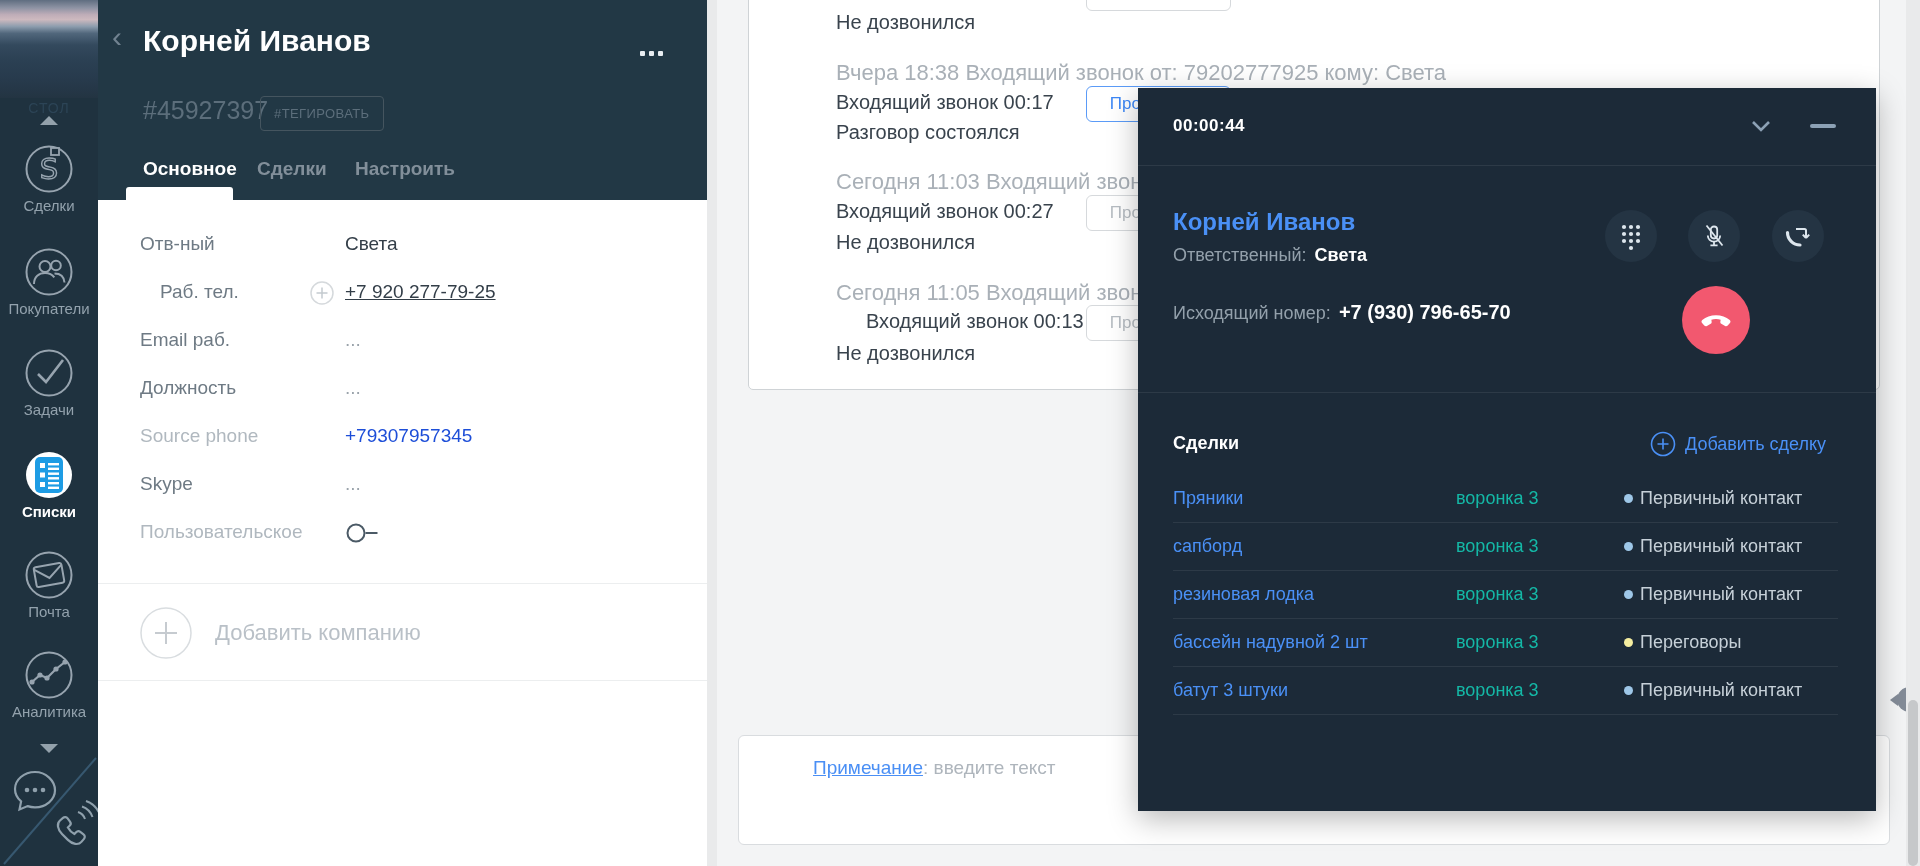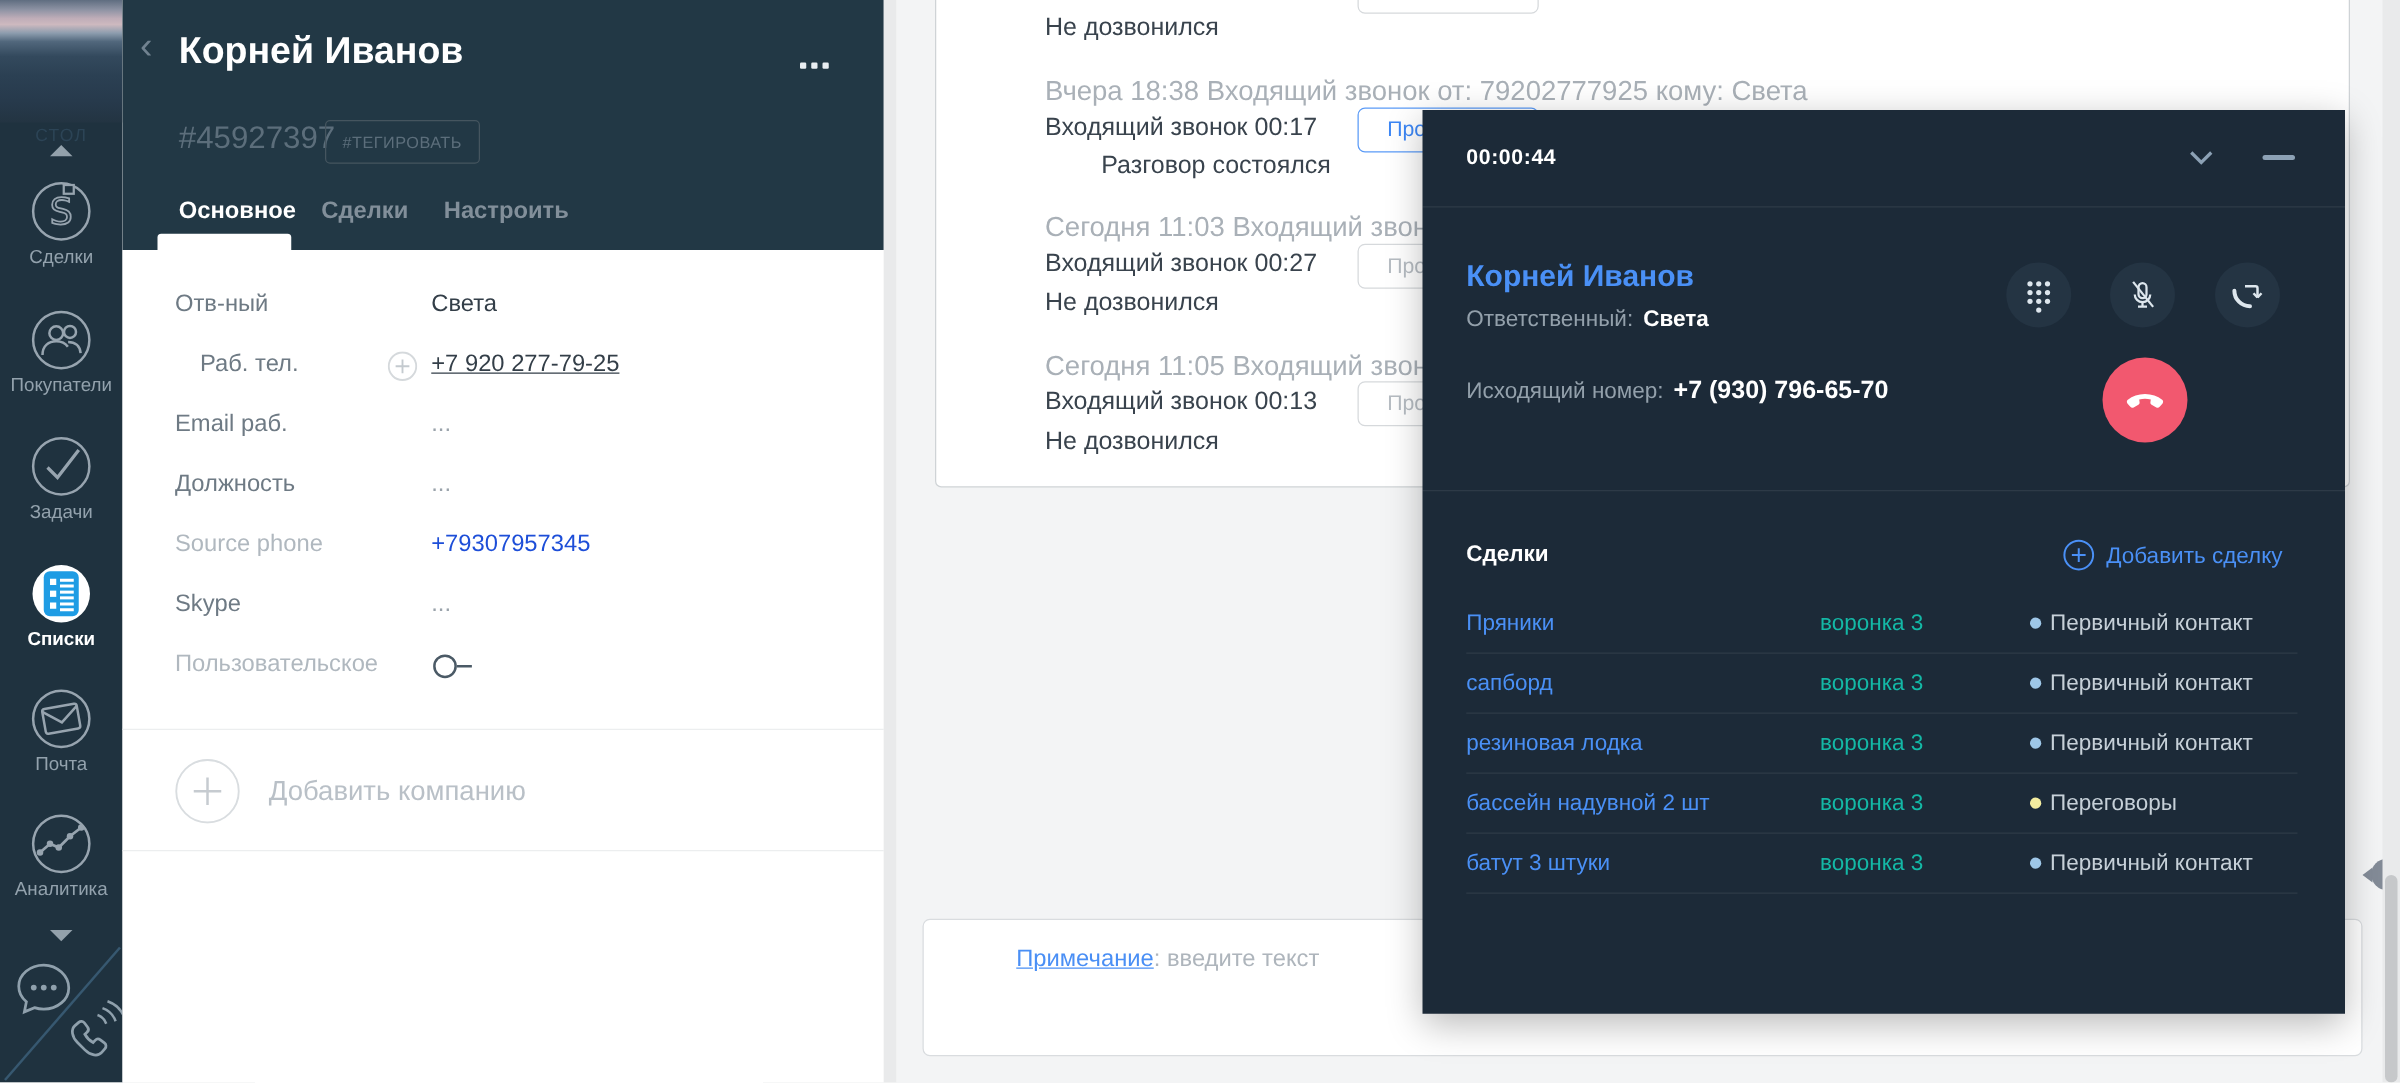--- a/index.html
+++ b/index.html
@@ -236,29 +236,29 @@
 <div class="ab panel-scroll"></div>
 
 <div class="ab feed">
   <div class="ab btn-cut"></div>
 
   <span class="ab txt nw" style="top:32px;">Не дозвонился</span>
 
   <span class="ab meta nw" style="top:81px;">Вчера 18:38 Входящий звонок от: 79202777925 кому: Света</span>
   <span class="ab txt nw" style="top:112px;">Входящий звонок 00:17</span>
   <span class="ab btn-listen nw" style="top:107px;">Прослушать</span>
-  <span class="ab txt nw" style="top:142px;margin-left:45px;">Разговор состоялся</span>
+  <span class="ab txt nw" style="top:142px;">Разговор состоялся</span>
 
   <span class="ab meta nw" style="top:190px;">Сегодня 11:03 Входящий звонок от:</span>
   <span class="ab txt nw" style="top:221px;">Входящий звонок 00:27</span>
   <span class="ab btn-listen gray nw" style="top:216px;">Прослушать</span>
   <span class="ab txt nw" style="top:252px;">Не дозвонился</span>
 
   <span class="ab meta nw" style="top:301px;">Сегодня 11:05 Входящий звонок от:</span>
-  <span class="ab txt nw" style="top:331px;">Входящий звонок 00:13</span>
+  <span class="ab txt nw" style="top:331px;margin-left:30px;">Входящий звонок 00:13</span>
   <span class="ab btn-listen gray nw" style="top:326px;">Прослушать</span>
   <span class="ab txt nw" style="top:363px;">Не дозвонился</span>
 </div>
 
 <div class="ab note">
   <span class="ab note-line nw"><a class="note-link">Примечание</a><span class="note-ph">: введите текст</span></span>
 </div>
 
 <div class="ab edge-tip"></div>
 <div class="ab edge-circle"></div>

